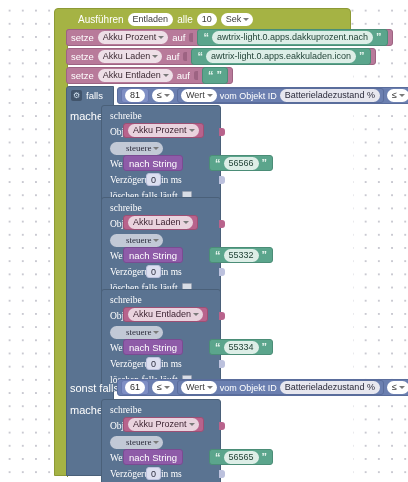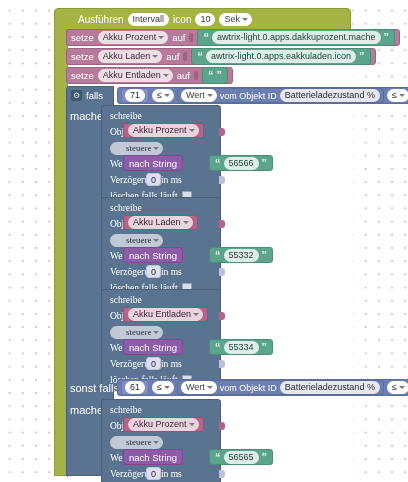--- a/index.html
+++ b/index.html
@@ -145,38 +145,38 @@
   }
 </style>
 </head>
 <body>
 
 <div id="canvas">
 
   <div class="blk exec-outer">
     <div class="exec-top">
       <span class="exec-title lbl">Ausführen</span>
-      <span class="fld">Intervall</span>
-      <span class="exec-title lbl">icon</span>
+      <span class="fld">Entladen</span>
+      <span class="exec-title lbl">alle</span>
       <span class="fld">10</span>
       <span class="fld dd">Sek</span>
     </div>
     <div class="exec-body"></div>
   </div>
 
   <div class="blk setze" style="left:66px;top:29px;width:0;"></div>
 
   <div class="blk" style="left:66px;top:29px;height:17px;background:#b87a9a;border:1px solid #9d6382;border-radius:3px;display:flex;align-items:center;gap:4px;padding:0 4px;">
     <span class="lbl" style="color:#fff;font-size:9.5px;">setze</span>
     <span class="fld dd" style="background:#eedfe7;color:#3d2b34;">Akku Prozent</span>
     <span class="lbl" style="color:#fff;font-size:9.5px;">auf</span>
     <span style="display:inline-block;width:4px;height:9px;background:#9d6382;border-radius:2px 0 0 2px;"></span>
     <span class="strblk">
       <span class="quote">“</span>
-      <span class="fld" style="background:#ddeee7;color:#234438;">awtrix-light.0.apps.dakkuprozent.mache</span>
+      <span class="fld" style="background:#ddeee7;color:#234438;">awtrix-light.0.apps.dakkuprozent.nach</span>
       <span class="quote">”</span>
     </span>
   </div>
 
   <div class="blk" style="left:66px;top:48px;height:17px;background:#b87a9a;border:1px solid #9d6382;border-radius:3px;display:flex;align-items:center;gap:4px;padding:0 4px;">
     <span class="lbl" style="color:#fff;font-size:9.5px;">setze</span>
     <span class="fld dd" style="background:#eedfe7;color:#3d2b34;">Akku Laden</span>
     <span class="lbl" style="color:#fff;font-size:9.5px;">auf</span>
     <span style="display:inline-block;width:4px;height:9px;background:#9d6382;border-radius:2px 0 0 2px;"></span>
     <span class="strblk">
@@ -200,21 +200,21 @@
 
   <div class="blk" style="left:66px;top:86px;width:48px;height:390px;background:#5a7391;border:1px solid #4a6079;border-radius:3px 0 0 0;"></div>
 
   <div class="blk ifhead" style="left:66px;top:86px;width:50px;height:19px;">
     <span class="gear">⚙</span>
     <span class="kw lbl">falls</span>
   </div>
 
   <div class="blk cmp" style="left:117px;top:87px;height:17px;">
     <span class="numblk">
-      <span class="fld" style="min-width:16px;">71</span>
+      <span class="fld" style="min-width:16px;">81</span>
     </span>
     <span class="fld dd">≤</span>
     <span class="getblk">
       <span class="fld dd">Wert</span>
       <span class="kw lbl">vom Objekt ID</span>
       <span class="fld objid">Batterieladezustand %</span>
     </span>
     <span class="fld dd">≤</span>
 
   </div>

